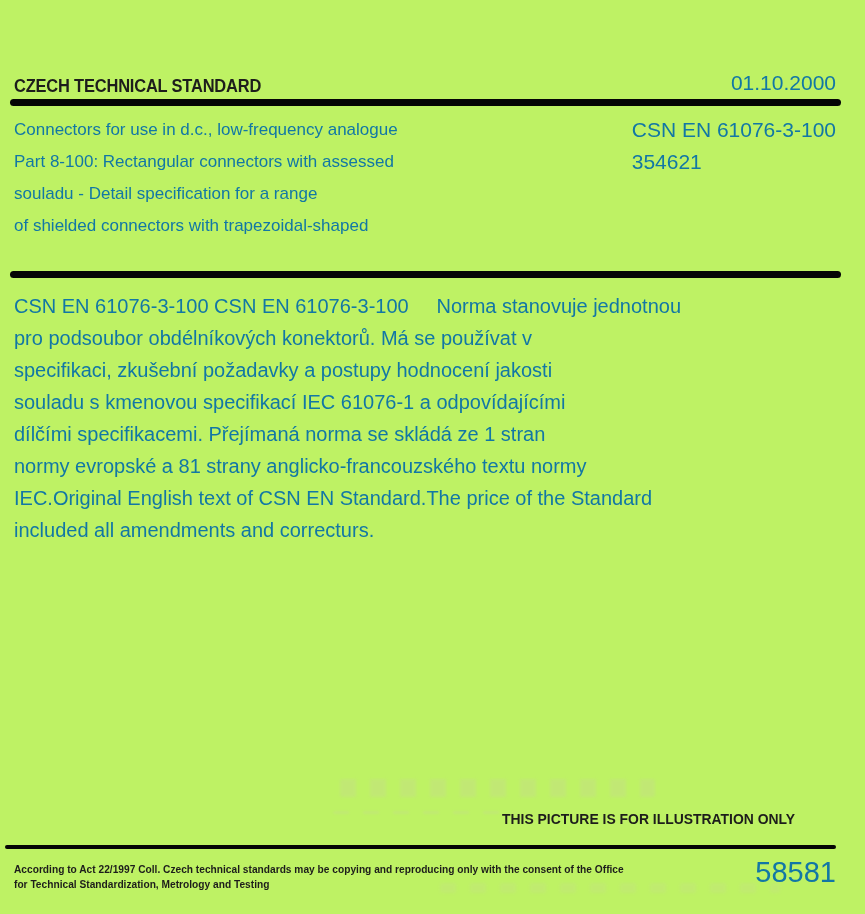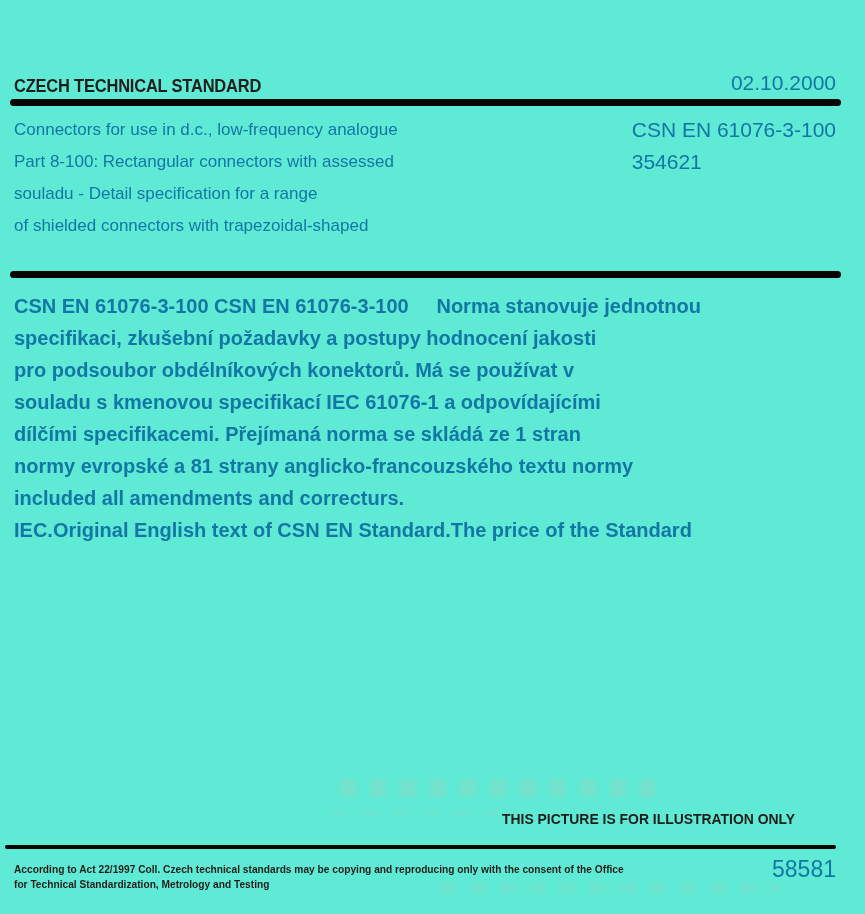--- a/index.html
+++ b/index.html
@@ -4,21 +4,21 @@
 <style>
   html, body {
     margin: 0;
     padding: 0;
     background: #ffffff;
   }
   #page {
     position: relative;
     width: 865px;
     height: 914px;
-    background: #5eead4;
+    background: #bef264;
     overflow: hidden;
     font-family: "Liberation Sans", sans-serif;
   }
   .abs { position: absolute; }
 
   
   .std-header-title {
     left: 14px;
     top: 76px;
     font-size: 17.5px;
@@ -68,21 +68,21 @@
   #standard-numbers .line { white-space: pre; }
 
   
   #abstract {
     left: 14px;
     top: 290px;
     color: #1277a5;
     font-size: 20px;
     line-height: 32px;
   }
-  #abstract .line { white-space: pre; font-weight: bold; }
+  #abstract .line { white-space: pre; }
 
   
   .ghost {
     background: repeating-linear-gradient(90deg,
       rgba(205, 195, 182, 0.45) 0 16px,
       rgba(255, 255, 255, 0) 16px 30px);
     filter: blur(1.6px);
     opacity: 0.45;
     border-radius: 2px;
   }
@@ -117,58 +117,58 @@
     font-weight: bold;
     color: #1d1d1b;
     line-height: 15px;
     transform: scaleX(0.97);
     transform-origin: left top;
   }
   #footer-legal .line { white-space: pre; }
   .footer-number {
     right: 29px;
     top: 856px;
-    font-size: 23px;
+    font-size: 29px;
     color: #1277a5;
     white-space: pre;
   }
 </style>
 </head>
 <body>
 
 <div id="page">
 
   <div class="abs std-header-title">CZECH TECHNICAL STANDARD</div>
-  <div class="abs std-header-date">02.10.2000</div>
+  <div class="abs std-header-date">01.10.2000</div>
 
   <div class="abs rule-thick" id="rule-1"></div>
 
   <div class="abs" id="title-lines">
     <div class="line">Connectors for use in d.c., low-frequency analogue</div>
     <div class="line">Part 8-100: Rectangular connectors with assessed</div>
     <div class="line">souladu - Detail specification for a range</div>
     <div class="line">of shielded connectors with trapezoidal-shaped</div>
   </div>
 
   <div class="abs" id="standard-numbers">
     <div class="line">CSN EN 61076-3-100</div>
     <div class="line">354621</div>
   </div>
 
   <div class="abs rule-thick" id="rule-2"></div>
 
   <div class="abs" id="abstract">
     <div class="line">CSN EN 61076-3-100 CSN EN 61076-3-100     Norma stanovuje jednotnou</div>
+    <div class="line">pro podsoubor obdélníkových konektorů. Má se používat v</div>
     <div class="line">specifikaci, zkušební požadavky a postupy hodnocení jakosti</div>
-    <div class="line">pro podsoubor obdélníkových konektorů. Má se používat v</div>
     <div class="line">souladu s kmenovou specifikací IEC 61076-1 a odpovídajícími</div>
     <div class="line">dílčími specifikacemi. Přejímaná norma se skládá ze 1 stran</div>
     <div class="line">normy evropské a 81 strany anglicko-francouzského textu normy</div>
+    <div class="line">IEC.Original English text of CSN EN Standard.The price of the Standard</div>
     <div class="line">included all amendments and correcturs.</div>
-    <div class="line">IEC.Original English text of CSN EN Standard.The price of the Standard</div>
   </div>
 
   <div class="abs ghost" id="ghost-watermark"></div>
   <div class="abs ghost" id="ghost-underline"></div>
   <div class="abs ghost" id="ghost-footer"></div>
 
   <div class="abs illustration-notice">THIS PICTURE IS FOR ILLUSTRATION ONLY</div>
 
   <div class="abs" id="rule-footer"></div>
 

